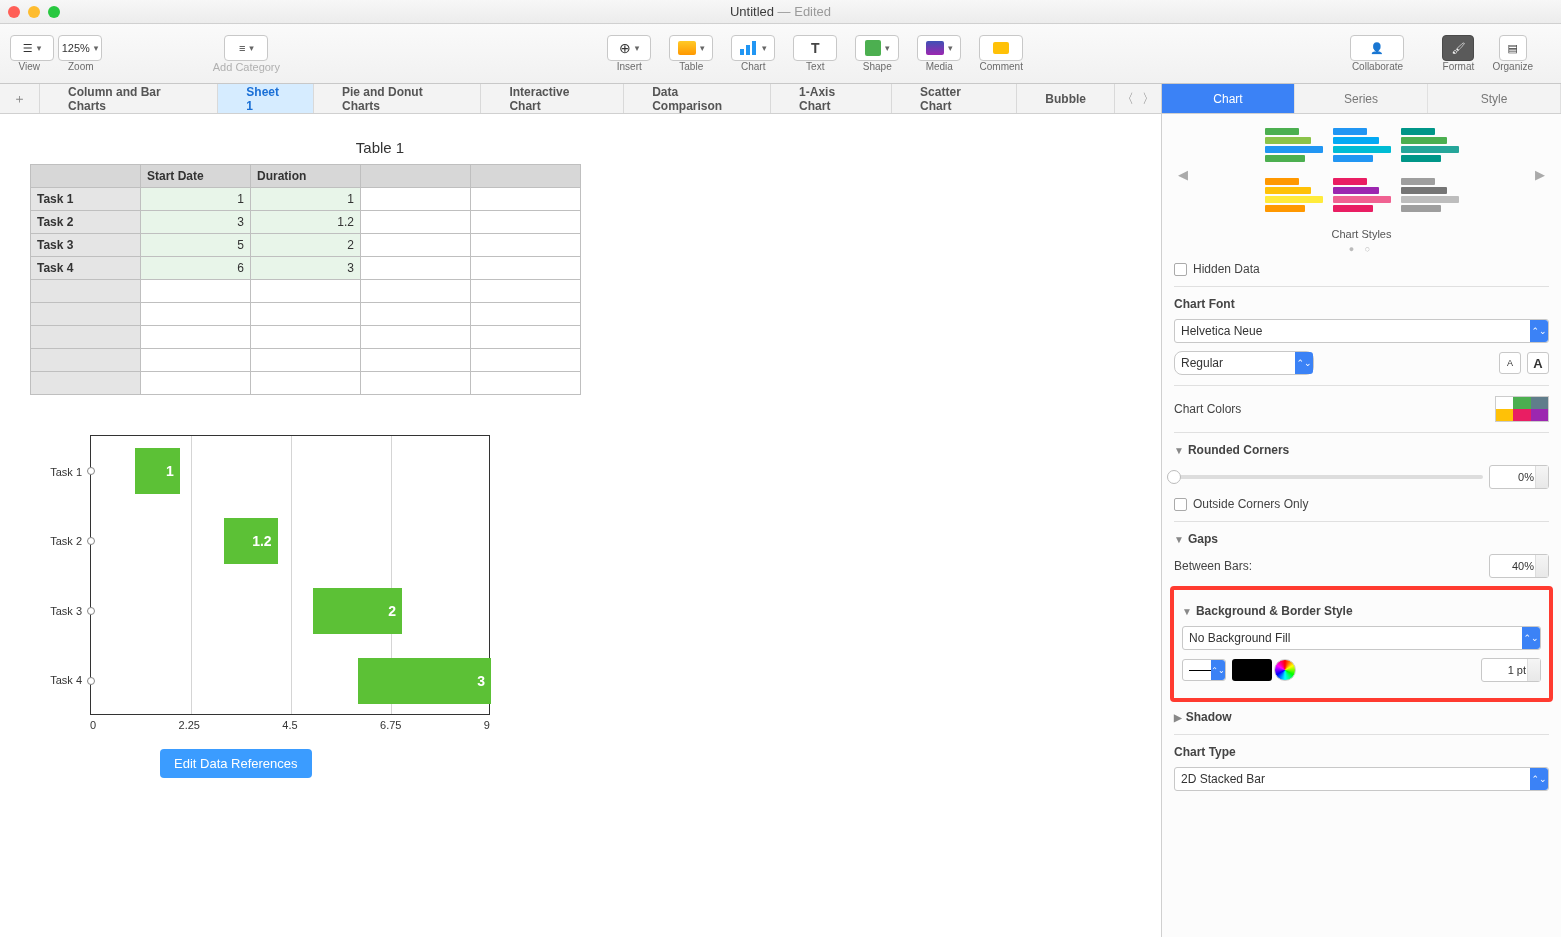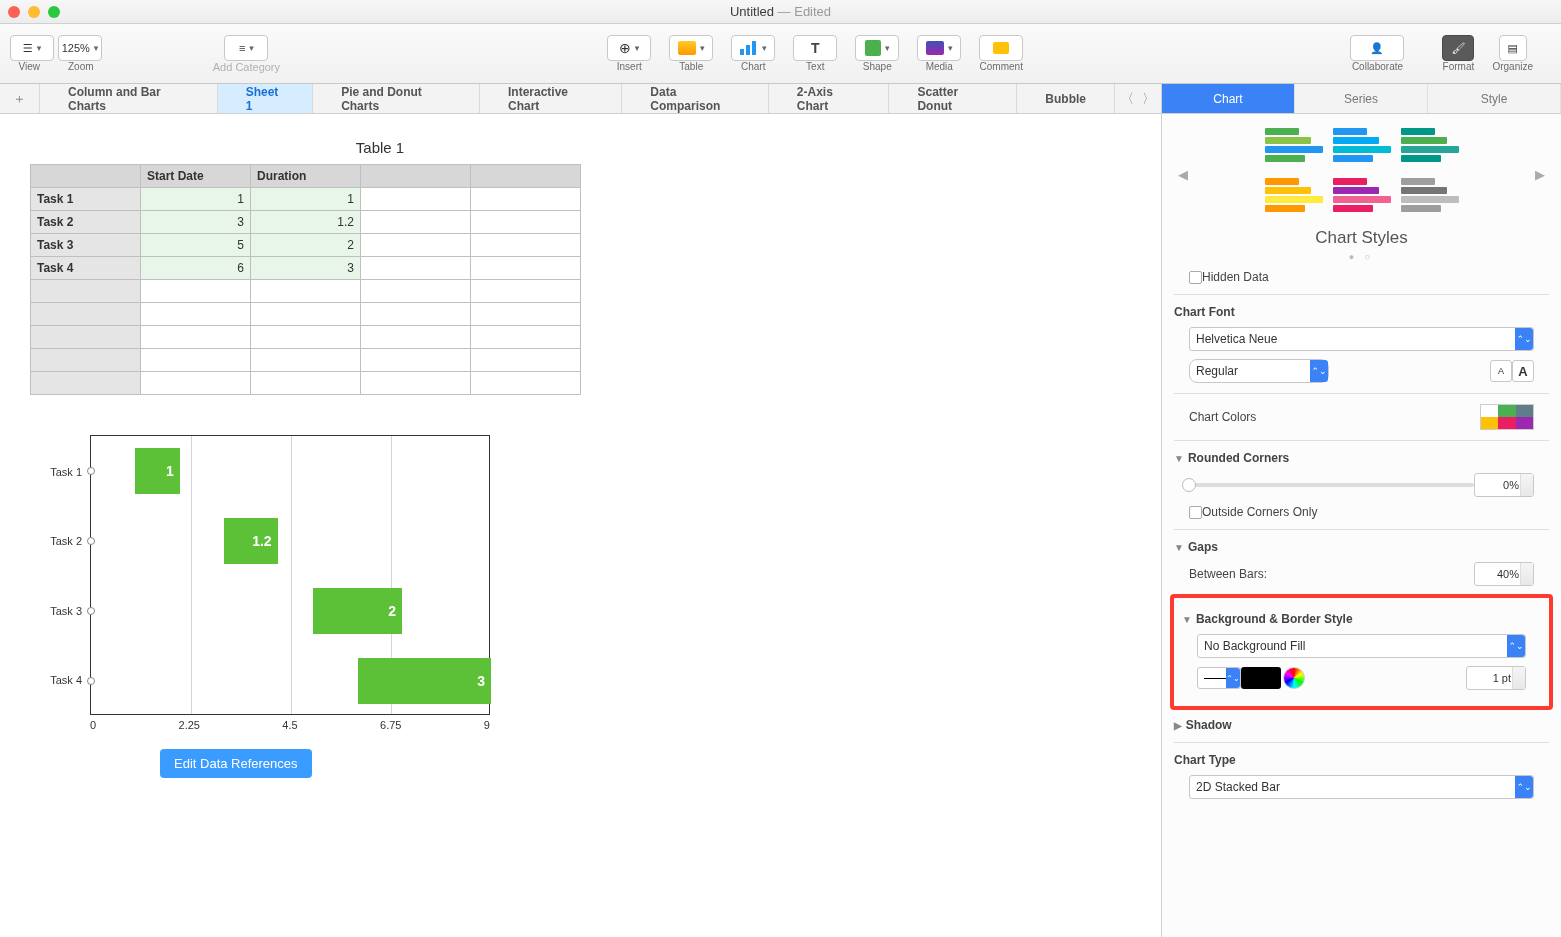--- a/index.html
+++ b/index.html
@@ -70,24 +70,24 @@
 
 .insp-tabs { display: flex; height: 30px; border-bottom: 1px solid #d0d0d0; }
 .insp-tab { flex: 1; display: flex; align-items: center; justify-content: center; font-size: 12px; color: #777; cursor: pointer; border-right:1px solid #e0e0e0;}
 .insp-tab.active { background: #3b82f6; color: #fff; }
 .insp-body { flex:1; overflow-y:auto; padding: 10px 12px; }
 .styles-row { display:flex; gap:10px; justify-content:center; margin-bottom:8px;}
 .style-thumb { width:58px; height:42px; display:flex; flex-direction:column; justify-content:center; gap:2px; cursor:pointer;}
 .style-thumb div{height:7px;border-radius:1px;}
 .style-carousel{display:flex;align-items:center;gap:4px;}
 .carousel-arrow{color:#aaa;cursor:pointer;padding:0 4px;}
-.style-caption{text-align:center;font-size:17px;color:#555;margin:4px 0;}
+.style-caption{text-align:center;font-size:11px;color:#555;margin:4px 0;}
 .dots{text-align:center;color:#bbb;font-size:9px;letter-spacing:4px;margin-bottom:8px;}
 
-.insp-row { display:flex; align-items:center; margin: 8px 15px; font-size:12px; }
+.insp-row { display:flex; align-items:center; margin: 8px 0; font-size:12px; gap:6px;}
 .insp-label { font-size:12px; color:#444;}
 .sep { border-top:1px solid #e0e0e0; margin:10px 0;}
 .disclosure{color:#888;margin-right:4px;cursor:pointer;font-size:10px;}
 .section-header{font-weight:600;font-size:12px;color:#444;display:flex;align-items:center;margin:6px 0;}
 .select-control{flex:1;height:24px;border:1px solid #c8c8c8;border-radius:3px;background:#fff;display:flex;align-items:center;padding:0 6px;font-size:12px;position:relative;}
 .select-control .dd{position:absolute;right:0;top:0;bottom:0;width:18px;background:#3b82f6;border-radius:0 3px 3px 0;color:#fff;display:flex;align-items:center;justify-content:center;font-size:9px;}
 .stepper{width:60px;height:24px;border:1px solid #c8c8c8;border-radius:3px;display:flex;align-items:center;justify-content:flex-end;padding-right:14px;font-size:11px;position:relative;background:#fff;}
 .stepper::after{content:"";position:absolute;right:0;top:0;bottom:0;width:12px;border-left:1px solid #ddd;background:linear-gradient(#f5f5f5,#e8e8e8);}
 .slider{flex:1;height:4px;background:#ddd;border-radius:2px;position:relative;}
 .slider-knob{position:absolute;left:0;top:50%;transform:translate(-50%,-50%);width:14px;height:14px;background:#fff;border:1px solid #bbb;border-radius:50%;}
@@ -210,22 +210,22 @@
 </div>
 
 <div class="sheet-tabs">
   <div class="add-sheet">＋</div>
   <div id="sheet-tabs-container" style="display:flex;flex:1;overflow:hidden;font-weight:bold;">
       <div class="sheet-tab">Column and Bar Charts</div>
       <div class="sheet-tab active">Sheet 1</div>
       <div class="sheet-tab">Pie and Donut Charts</div>
       <div class="sheet-tab">Interactive Chart</div>
       <div class="sheet-tab">Data Comparison</div>
-      <div class="sheet-tab">2-Axis Chart</div>
-      <div class="sheet-tab">Scatter Donut</div>
+      <div class="sheet-tab">1-Axis Chart</div>
+      <div class="sheet-tab">Scatter Chart</div>
       <div class="sheet-tab">Bubble</div>
     </div>
   <div class="sheet-nav">
     <span>〈</span>
     <span>〉</span>
   </div>
   <div style="width:400px;border-left:1px solid #d0d0d0;" id="inspector-tabs-slot">
       <div class="insp-tabs" style="height: 30px;">
         <div class="insp-tab active">Chart</div>
         <div class="insp-tab">Series</div>

